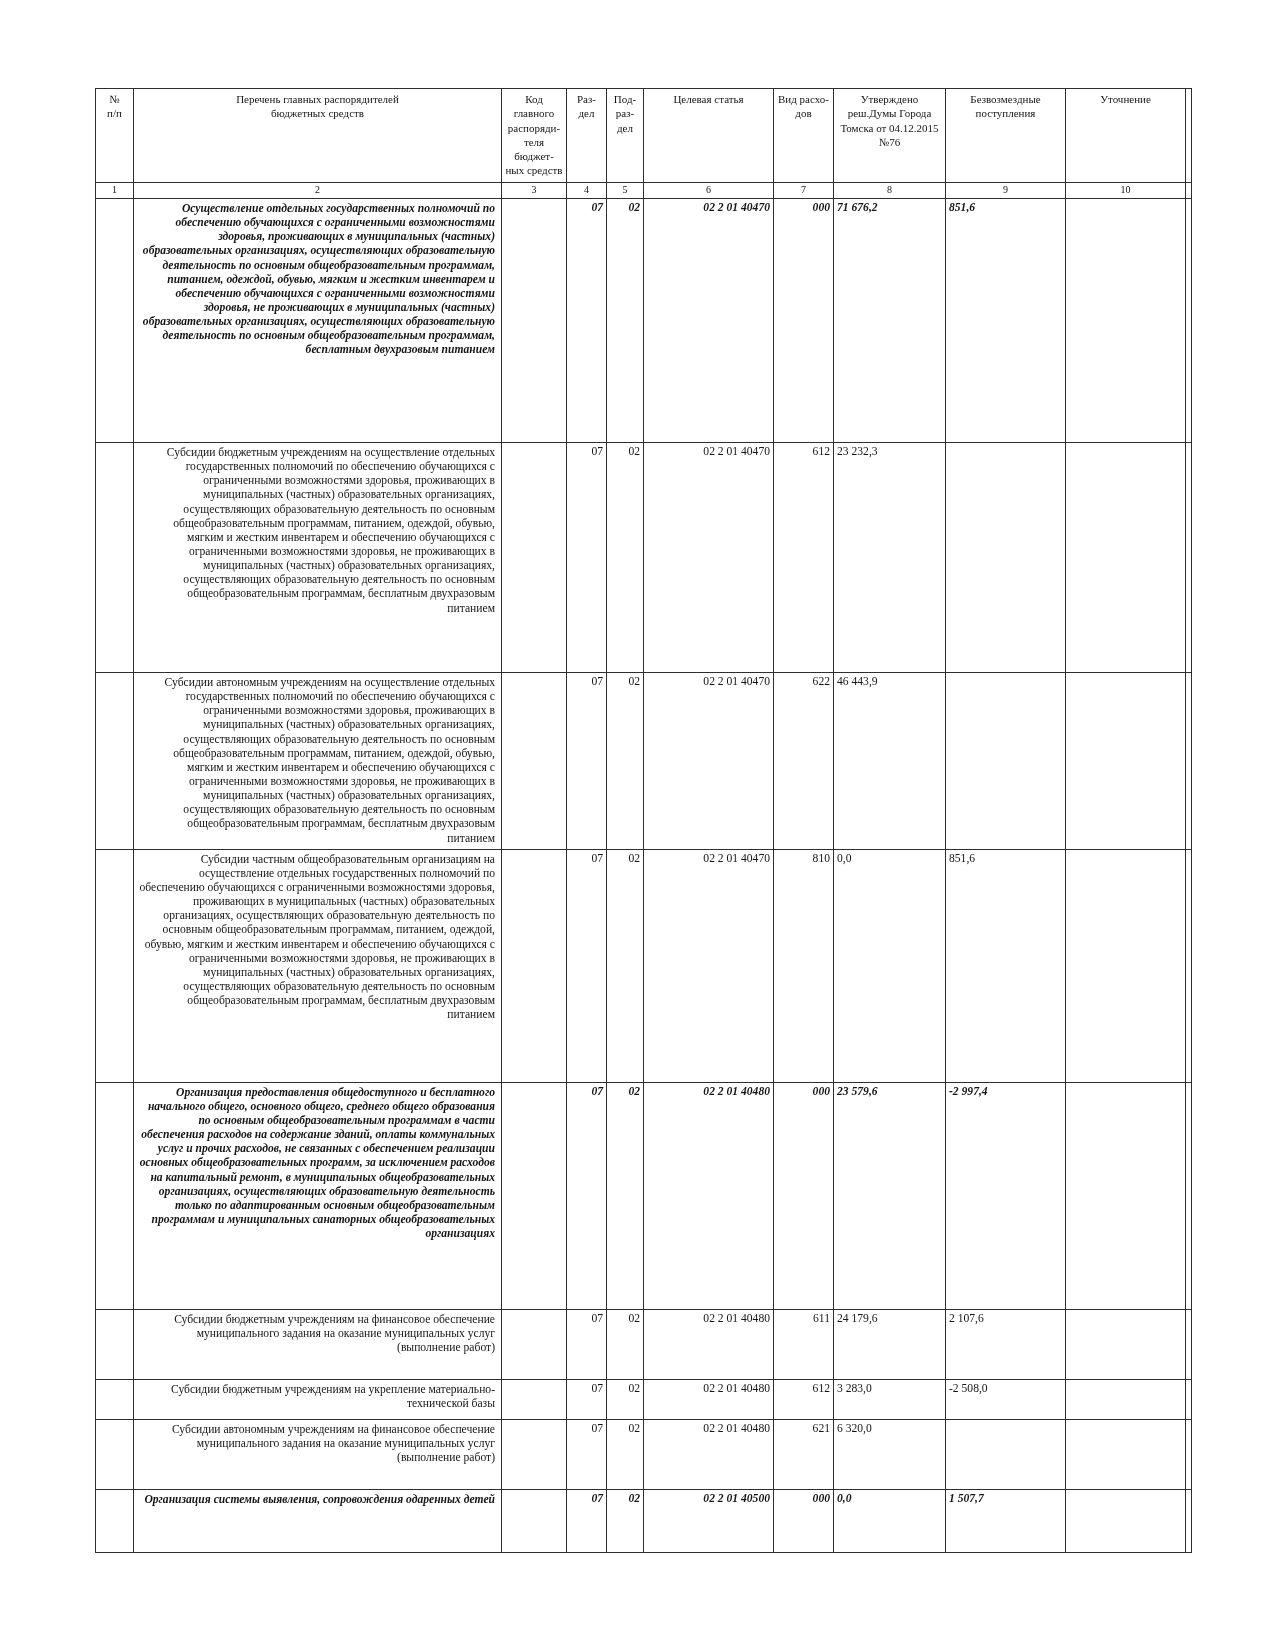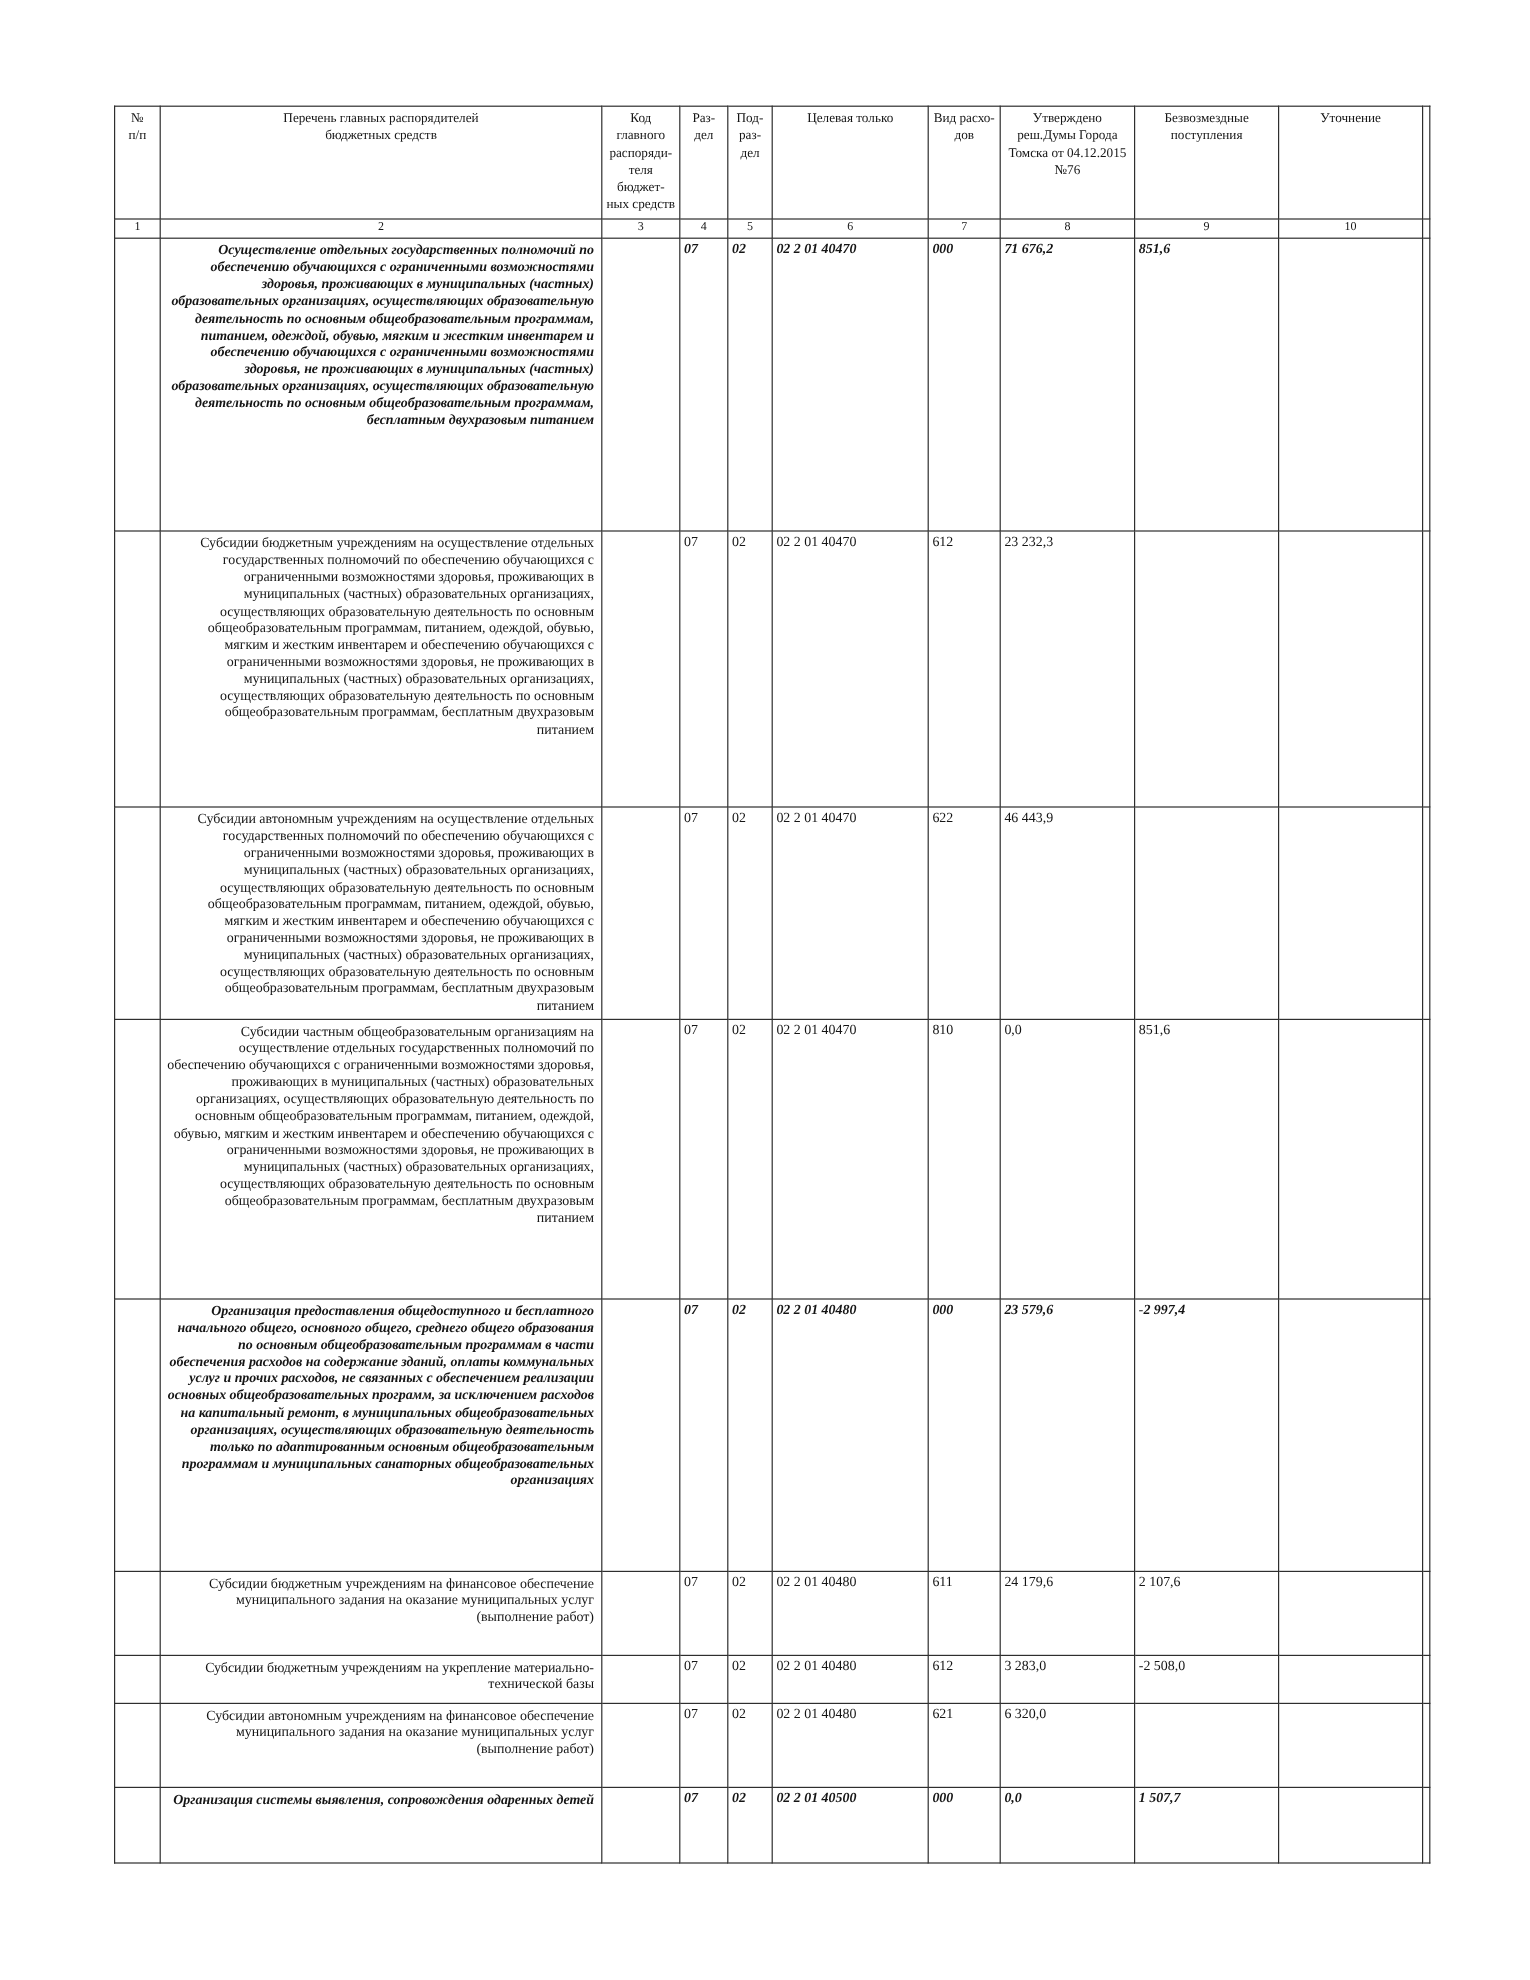--- a/index.html
+++ b/index.html
@@ -17,21 +17,21 @@
     overflow:hidden;
   }
   .budget thead th {
     font-weight:normal; font-size:11px; line-height:1.3;
     text-align:center; padding:3px 2px; white-space:pre-line;
   }
   tr.nums th { font-size:10px; line-height:1.1; padding:1px 0; }
   .budget td { font-size:11.6px; line-height:1.22; padding:2px 3px; }
   td.name { text-align:right; padding:3px 6px 3px 4px; }
   td.name.sub { text-indent:9px; }
-  td.c { text-align:left;margin-top:40px; }
+  td.c { text-align:right;margin-top:40px; }
   td.r { text-align:left; padding-right:4px; }
   tr.group td { font-weight:bold; font-style:italic; }
   col.c1  { width:38px; }
   col.c2  { width:368px; }
   col.c3  { width:65px; }
   col.c4  { width:40px; }
   col.c5  { width:37px; }
   col.c6  { width:130px; }
   col.c7  { width:60px; }
   col.c8  { width:112px; }
@@ -66,21 +66,21 @@
         <th>Код
 главного
 распоряди-
 теля бюджет-
 ных средств</th>
         <th>Раз-
 дел</th>
         <th>Под-
 раз-
 дел</th>
-        <th>Целевая только</th>
+        <th>Целевая статья</th>
         <th>Вид расхо-
 дов</th>
         <th>Утверждено
 реш.Думы Города
 Томска от 04.12.2015
 №76</th>
         <th>Безвозмездные
 поступления</th>
         <th>Уточнение</th>
         <th></th>

